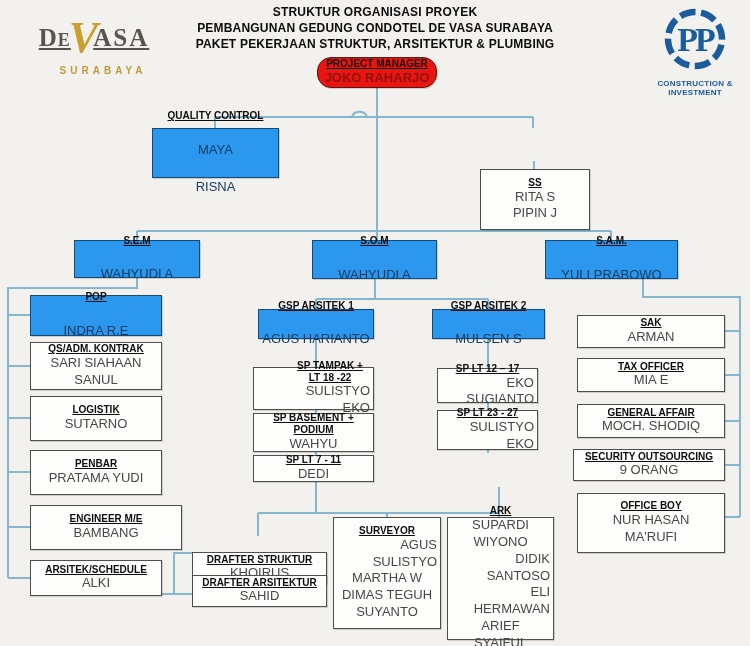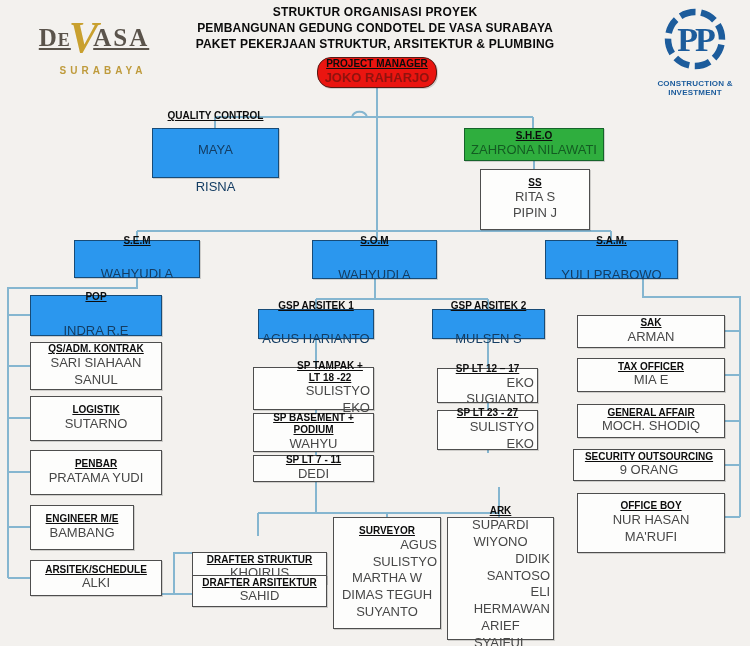--- a/index.html
+++ b/index.html
@@ -120,24 +120,20 @@
     <div class="t">PROJECT MANAGER</div>
     <div class="n">JOKO RAHARJO</div>
   </div>
 
   <div class="box blue" style="left:152px;top:128px;width:127px;height:50px;">
     <div class="t">QUALITY CONTROL</div>
     <div class="n">MAYA</div>
     <div class="n">RISNA</div>
   </div>
 
-  <div class="box green" style="left:464px;top:128px;width:140px;height:33px;">
-    <div class="t">S.H.E.O</div>
-    <div class="n">ZAHRONA NILAWATI</div>
-  </div>
 
   <div class="box" style="left:480px;top:169px;width:110px;height:61px;">
     <div class="t">SS</div>
     <div class="n">RITA S</div>
     <div class="n">PIPIN J</div>
   </div>
 
   <div class="box blue" style="left:74px;top:240px;width:126px;height:38px;">
     <div class="t">S.E.M</div>
     <div class="n">WAHYUDI A</div>
@@ -167,21 +163,21 @@
   <div class="box" style="left:30px;top:396px;width:132px;height:45px;">
     <div class="t">LOGISTIK</div>
     <div class="n">SUTARNO</div>
   </div>
 
   <div class="box" style="left:30px;top:450px;width:132px;height:45px;">
     <div class="t">PENBAR</div>
     <div class="n">PRATAMA YUDI</div>
   </div>
 
-  <div class="box" style="left:30px;top:505px;width:104px;height:45px;">
+  <div class="box" style="left:30px;top:505px;width:152px;height:45px;">
     <div class="t">ENGINEER M/E</div>
     <div class="n">BAMBANG</div>
   </div>
 
   <div class="box" style="left:30px;top:560px;width:132px;height:36px;">
     <div class="t">ARSITEK/SCHEDULE</div>
     <div class="n">ALKI</div>
   </div>
 
   <div class="box blue" style="left:258px;top:309px;width:116px;height:30px;">

